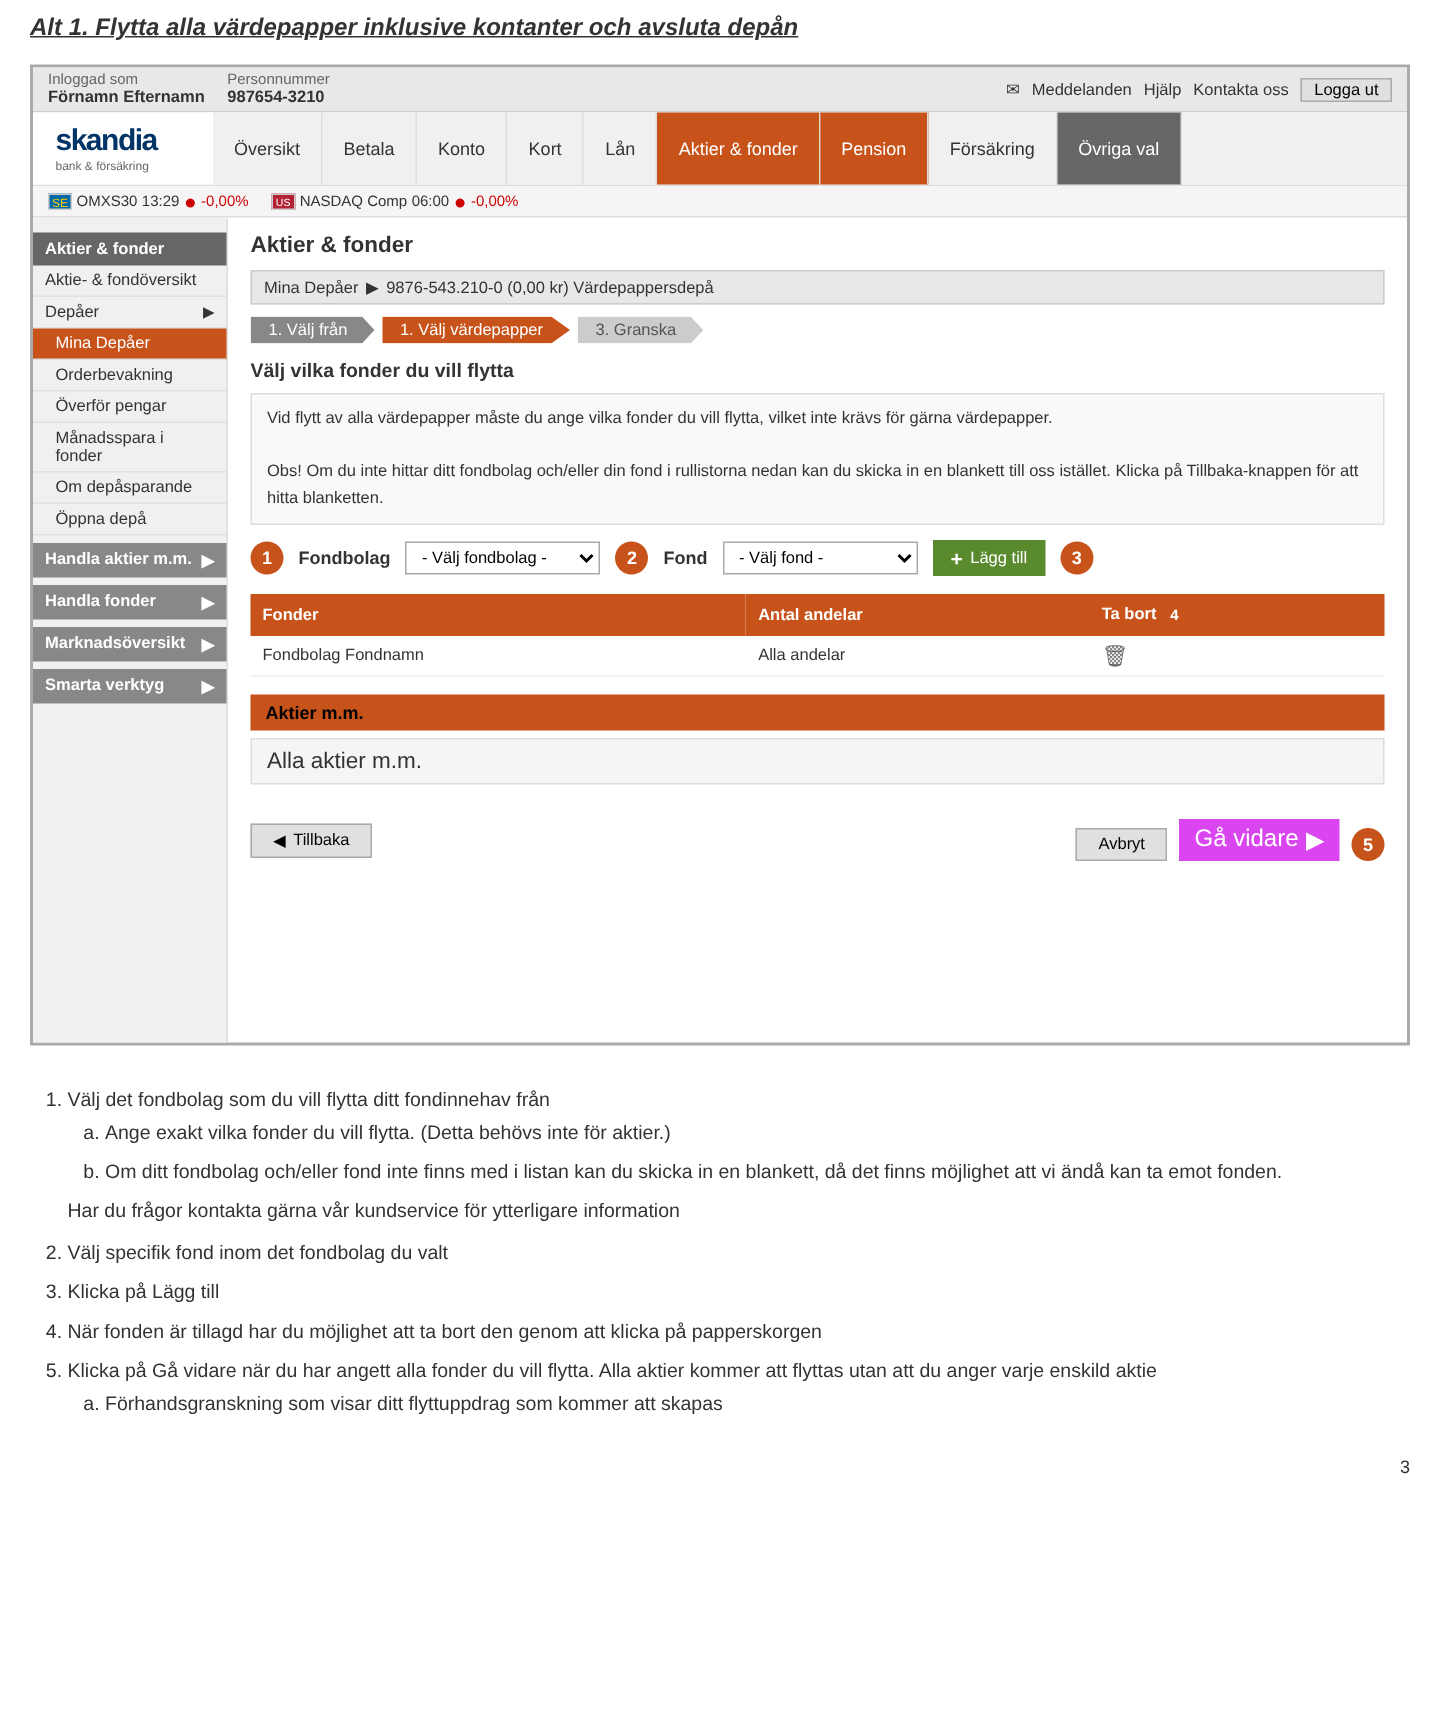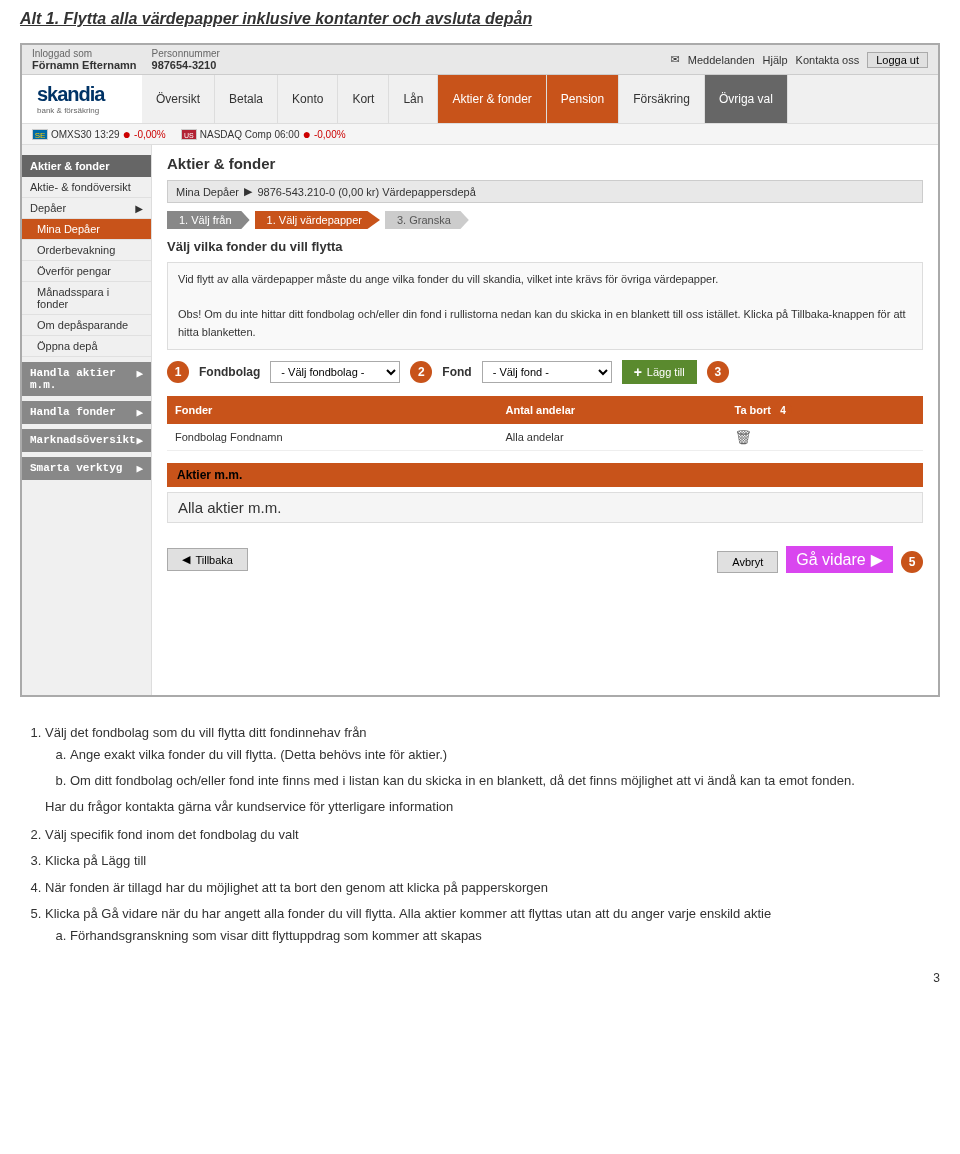--- a/index.html
+++ b/index.html
@@ -41,21 +41,21 @@
     
     .content-area { display: flex; min-height: 550px; }
 
     
     .sidebar { width: 130px; background: #f0f0f0; border-right: 1px solid #ddd; padding: 5px 0; }
     .sidebar-section-header { background: #666; color: #fff; font-size: 11px; font-weight: bold; padding: 5px 8px; margin-top: 5px; }
     .sidebar-item { font-size: 11px; padding: 4px 8px; cursor: pointer; color: #333; border-bottom: 1px solid #e0e0e0; display: flex; justify-content: space-between; align-items: center; }
     .sidebar-item.active { background: #c8531a; color: #fff; }
     .sidebar-item.sub { padding-left: 15px; }
     .sidebar-arrow { font-size: 10px; }
-    .sidebar-section-header2 { background: #888; color: #fff; font-size: 11px; font-weight: bold; padding: 5px 8px; margin-top: 5px; cursor: pointer; display: flex; justify-content: space-between; font-family: Liberation Mono, monospace; }
+    .sidebar-section-header2 { background: #888; color: #fff; font-size: 11px; font-weight: bold; padding: 5px 8px; margin-top: 5px; cursor: pointer; display: flex; justify-content: space-between; }
 
     
     .main-panel { flex: 1; padding: 10px 15px; }
     .panel-title { font-size: 15px; font-weight: bold; margin-bottom: 8px; }
 
     
     .depot-header { background: #e8e8e8; border: 1px solid #ccc; padding: 4px 8px; font-size: 11px; margin-bottom: 8px; display: flex; gap: 5px; align-items: center; }
 
     
     .steps-bar { display: flex; gap: 5px; margin-bottom: 10px; align-items: center; }
@@ -228,21 +228,21 @@
 
       <div class="steps-bar">
         <div class="step done">1. Välj från</div>
         <div class="step active">1. Välj värdepapper</div>
         <div class="step">3. Granska</div>
       </div>
 
       <div class="section-title">Välj vilka fonder du vill flytta</div>
 
       <div class="info-box">
-        <p>Vid flytt av alla värdepapper måste du ange vilka fonder du vill skandia, vilket inte krävs för övriga värdepapper.</p>
+        <p>Vid flytt av alla värdepapper måste du ange vilka fonder du vill flytta, vilket inte krävs för gärna värdepapper.</p>
         <br>
         <p class="info-obs">Obs! Om du inte hittar ditt fondbolag och/eller din fond i rullistorna nedan kan du skicka in en blankett till oss istället. Klicka på Tillbaka-knappen för att hitta blanketten.</p>
       </div>
 
       <div class="fund-selector-row">
         <span class="circle-num">1</span>
         <span class="selector-label">Fondbolag</span>
         <select class="fund-select">
           <option>- Välj fondbolag -</option>
         </select>

